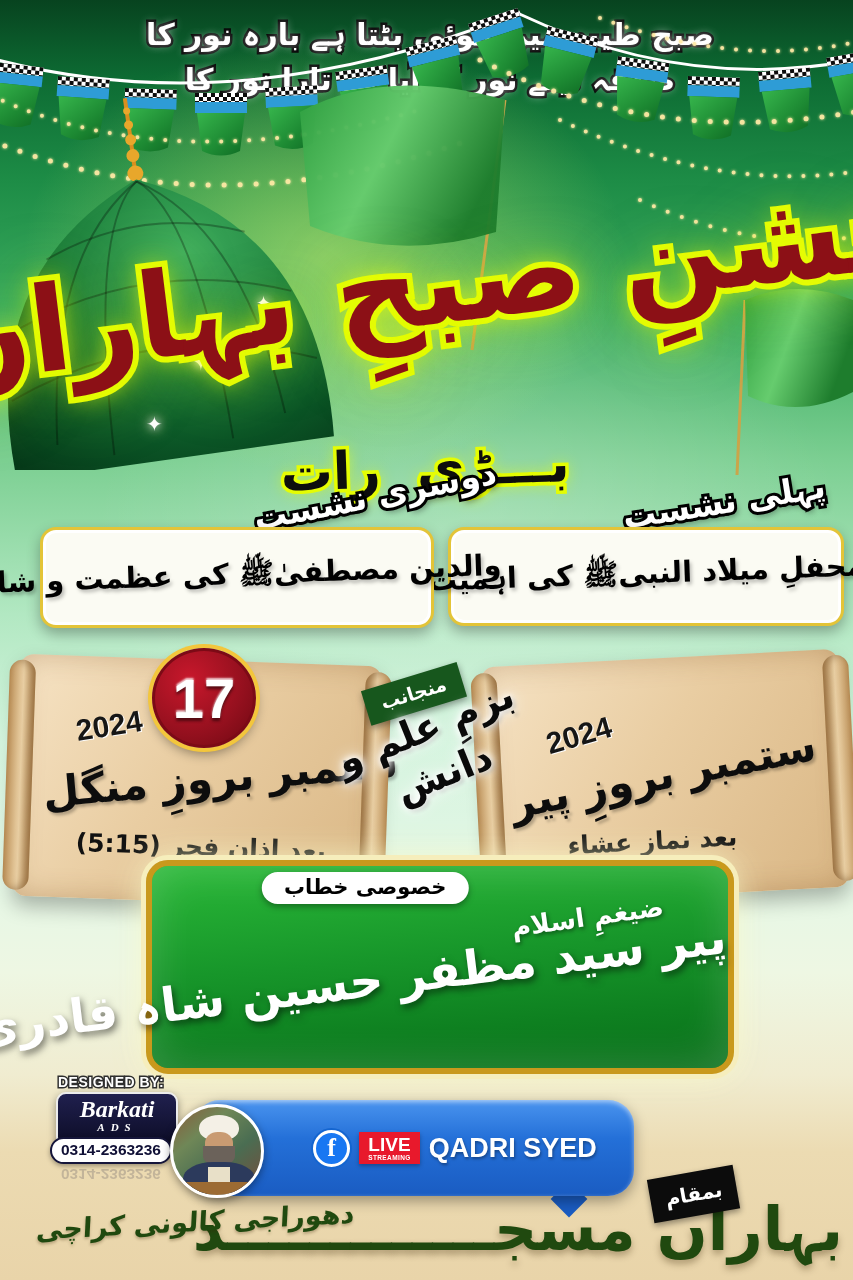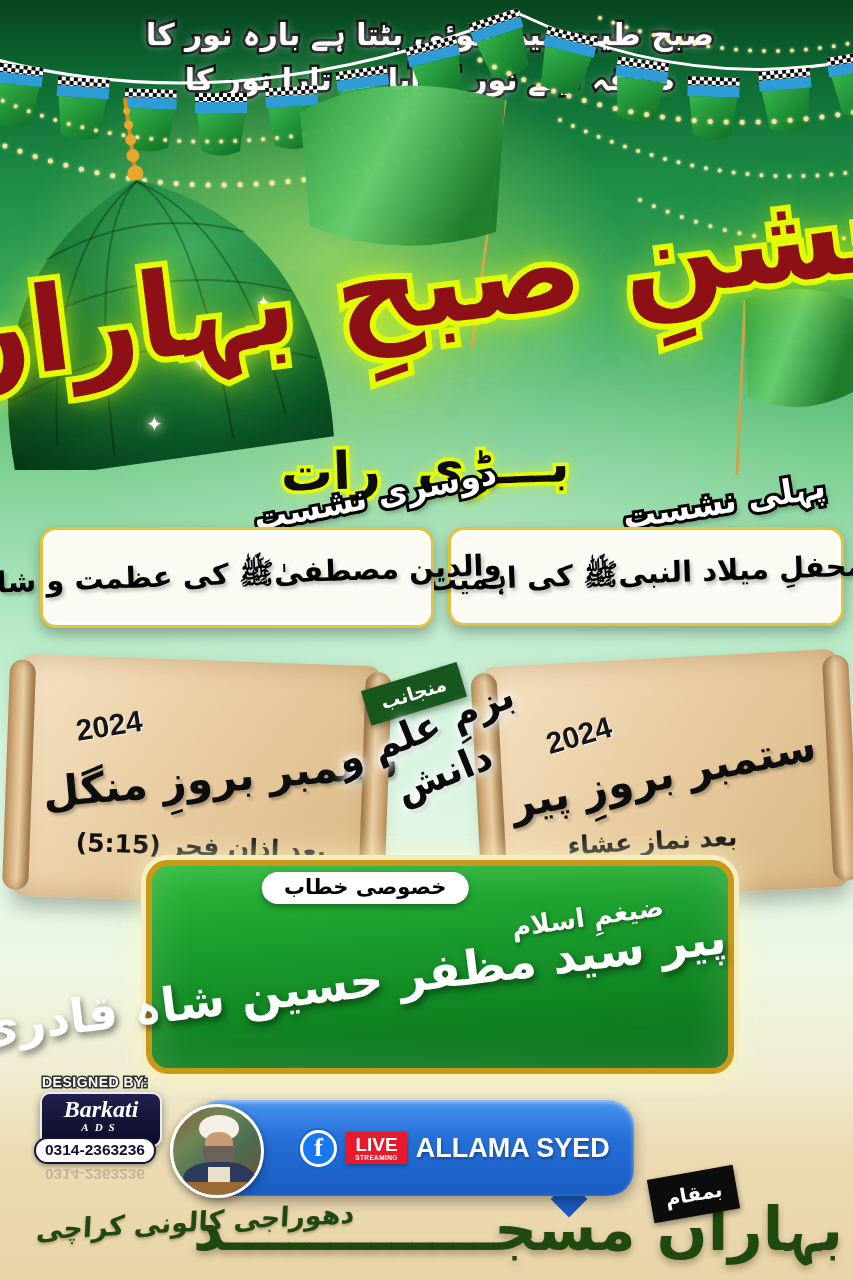--- a/index.html
+++ b/index.html
@@ -91,21 +91,21 @@
     box-shadow:0 0 0 5px #f6eebc,0 0 34px rgba(250,250,200,.95), inset 0 0 46px rgba(255,255,255,.18);}
   .banner-tag{position:absolute;left:37%;top:6px;transform:translateX(-50%);background:#fff;border-radius:16px;
     padding:3px 22px 5px;font-weight:800;font-size:21px;color:#000;white-space:nowrap;
     box-shadow:0 3px 6px rgba(0,0,0,.35);}
   .banner-honorific{position:absolute;right:64px;top:36px;color:#fff;font-weight:700;font-size:26px;
     transform:rotate(-8deg);text-shadow:1px 2px 4px rgba(0,0,0,.45);white-space:nowrap;}
   .banner-name{position:absolute;left:0;right:0;top:78px;text-align:center;color:#fff;font-weight:900;font-size:47px;
     transform:rotate(-7deg);white-space:nowrap;text-shadow:2px 4px 7px rgba(0,0,0,.5);}
 
   
-  .designer{left:28px;top:1074px;width:134px;text-align:center;z-index:5;}
+  .designer{left:44px;top:1074px;width:134px;text-align:center;z-index:5;}
   .designer-label{font-family:"Liberation Sans",sans-serif;font-weight:800;font-size:14px;color:#fff;
     -webkit-text-stroke:3px #2e2e2e;paint-order:stroke fill;letter-spacing:.5px;}
   .designer-card{margin-top:2px;background:linear-gradient(180deg,#20204e,#0c0c26);border:2px solid #ececec;
     border-radius:10px;padding:3px 4px 12px;box-shadow:0 3px 8px rgba(0,0,0,.4);margin-left:12px;}
   .designer-brand{font-family:"Liberation Serif",serif;font-style:italic;font-weight:700;font-size:24px;color:#fff;line-height:1.05;}
   .designer-sub{font-family:"Liberation Serif",serif;font-style:italic;font-weight:700;font-size:11px;color:#fff;
     letter-spacing:6px;line-height:1;}
   .designer-phone{position:relative;margin:-10px auto 0;width:122px;background:#fff;border:2px solid #15153a;
     border-radius:14px;font-family:"Liberation Sans",sans-serif;font-weight:800;font-size:15.5px;color:#101036;
     padding:2px 0 3px;box-shadow:0 2px 5px rgba(0,0,0,.35);}
@@ -272,20 +272,23 @@
     <div class="year">2024</div>
     <div class="dayline rtl">ستمبر بروزِ پیر</div>
     <div class="timeline rtl">بعد نماز عشاء</div>
   </div>
 
   <div class="abs scroll scroll-left">
     <div class="year">2024</div>
     <div class="dayline rtl">ستمبر بروزِ منگل</div>
     <div class="timeline rtl">بعد اذانِ فجر (5:15)</div>
   </div>
+  <div class="abs date-circle dc-left">
+    <span>17</span>
+  </div>
 
   <div class="abs org-tag rtl">منجانب</div>
   <div class="abs org-name rtl">بزمِ علم و دانش</div>
 
   <div class="abs banner">
     <div class="banner-tag rtl">خصوصی خطاب</div>
     <div class="banner-honorific rtl">ضیغمِ اسلام</div>
     <div class="banner-name rtl">پیر سید مظفر حسین شاہ قادری</div>
   </div>
 
@@ -308,21 +311,21 @@
     <div class="desk"></div>
   </div>
 
   <div class="abs live-bar">
     <div class="live-row">
       <div class="fb-badge">f</div>
       <div class="live-badge">
         <span class="live-word">LIVE</span>
         <span class="streaming-word">STREAMING</span>
       </div>
-      <div class="live-name1">ALLAMA SYED</div>
+      <div class="live-name1">QADRI SYED</div>
     </div>
   </div>
   <div class="abs live-tail"></div>
 
   <div class="abs venue-tag rtl">بمقام</div>
   <div class="abs masjid-name rtl">بہاراں مسجـــــــــــــد</div>
   <div class="abs venue-address rtl">دھوراجی کالونی کراچی</div>
 
 </div>
 

